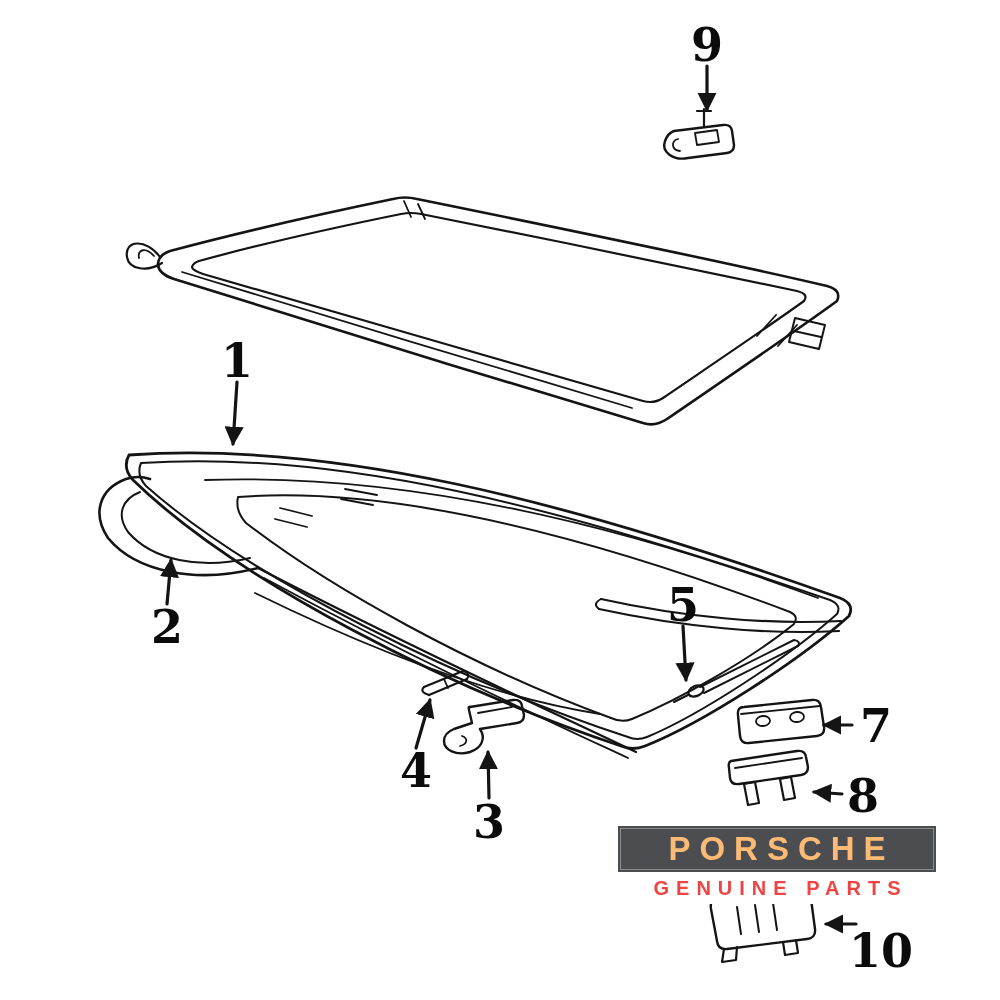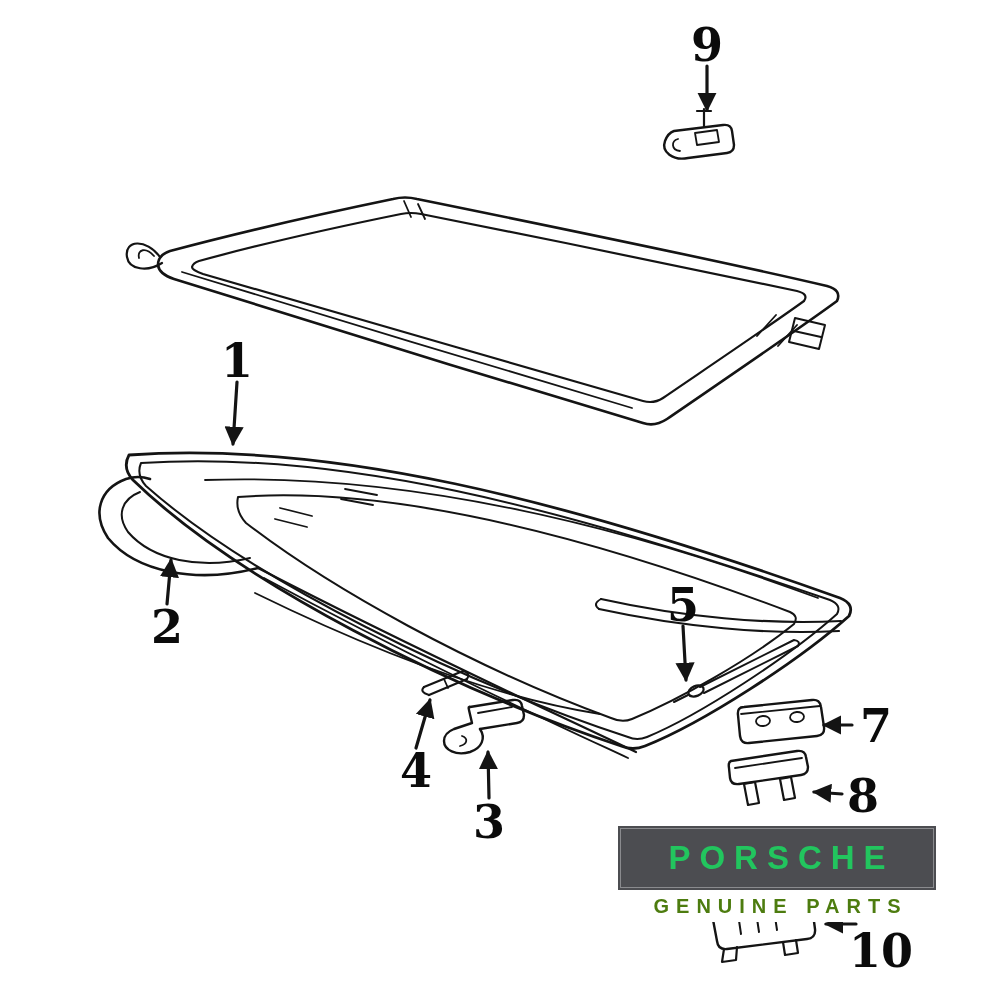--- a/index.html
+++ b/index.html
@@ -23,37 +23,37 @@
     user-select: none;
   }
   .badge {
     position: absolute;
     left: 618px;
     top: 826px;
     width: 318px;
     z-index: 5;
   }
   .badge-top {
-    height: 64px;
+    height: 46px;
     background: #4c4d51;
-    color: #22c55e;
+    color: #fdba74;
     display: flex;
     align-items: center;
     justify-content: center;
     font-family: "Liberation Sans", sans-serif;
     font-weight: 700;
     font-size: 33px;
     letter-spacing: 9px;
     padding-left: 9px; 
     box-shadow: inset 0 0 0 2px #4c4d51, inset 0 0 0 3px #8a8b8e;
   }
   .badge-bottom {
     height: 32px;
     background: #ffffff;
-    color: #4d7c0f;
+    color: #ef4444;
     display: flex;
     align-items: center;
     justify-content: center;
     font-family: "Liberation Sans", sans-serif;
     font-weight: 700;
     font-size: 20px;
     letter-spacing: 7px;
     padding-left: 7px;
   }
 </style>

